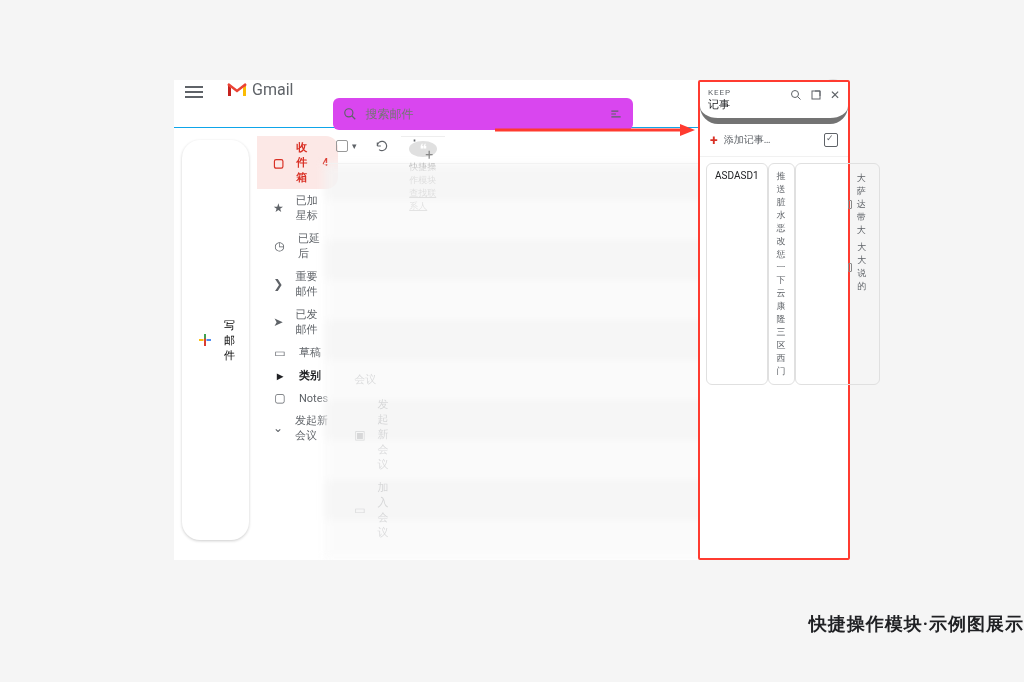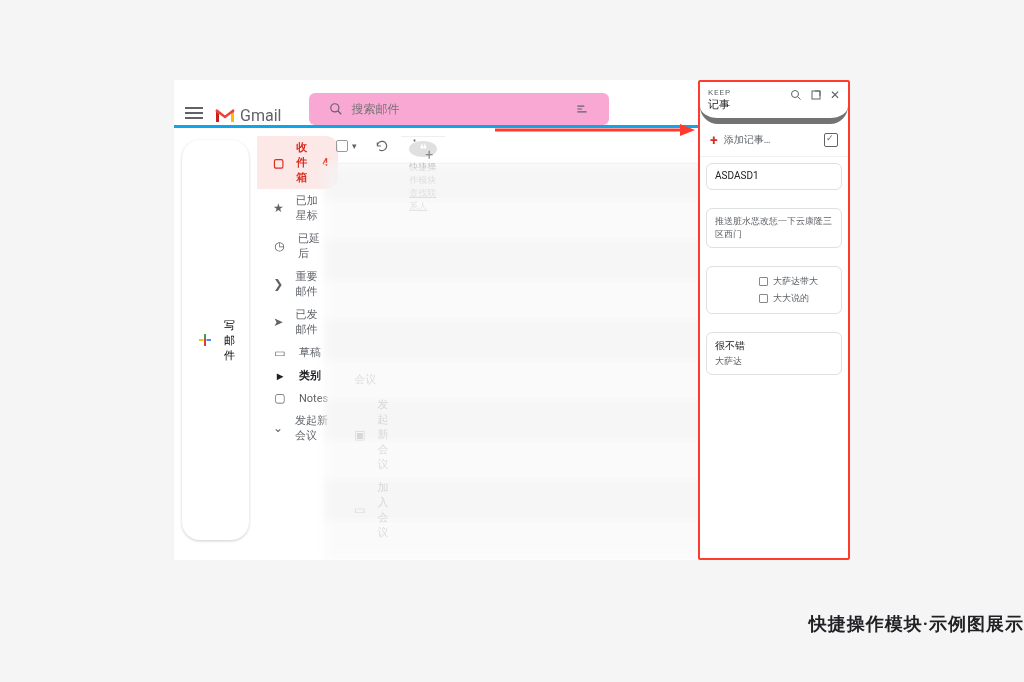--- a/index.html
+++ b/index.html
@@ -1,24 +1,24 @@
 <!DOCTYPE html>
 <html><head>
 <meta charset="utf-8">
 <style>
 * { margin: 0; padding: 0; box-sizing: border-box; font-family: -apple-system, BlinkMacSystemFont, "Segoe UI", Roboto, Arial, sans-serif; }
 body { background: #f5f5f5; width: 1024px; height: 682px; position: relative; }
 .app-window { position: absolute; left: 174px; top: 80px; width: 676px; height: 480px; background: #fff; display: flex; flex-direction: column; }
-.header { display: flex; align-items: flex-end; height: 48px; padding: 0 8px; border-bottom: 3px solid #0ea5e9; gap: 8px; }
+.header { display: flex; align-items: flex-start; height: 48px; padding: 0 8px; border-bottom: 1px solid #0ea5e9; gap: 20px; }
 .hamburger { width: 24px; height: 24px; display: flex; flex-direction: column; justify-content: center; gap: 3px; padding: 0 3px; cursor: pointer; }
 .hamburger span { height: 2px; background: #5f6368; }
 .gmail-logo { display: flex; align-items: center; gap: 4px; margin-right: 20px; }
 .gmail-m { font-weight: bold; font-size: 22px; }
 .gmail-text { font-size: 16px; color: #5f6368; }
-.search-box { flex: 1; max-width: 300px; background: #f9a8d4; border-radius: 6px; height: 32px; display: flex; align-items: center; padding: 0 20px; gap: 8px; }
+.search-box { flex: 1; max-width: 300px; background: #d946ef; border-radius: 6px; height: 32px; display: flex; align-items: center; padding: 0 10px; gap: 8px; margin-top: 18px; }
 .search-box input { border: none; background: transparent; flex: 1; font-size: 12px; outline: none; }
 .header-icons { margin-left: auto; display: flex; gap: 14px; align-items: center; color: #5f6368; }
 .icon-btn { width: 20px; height: 20px; display: flex; align-items: center; justify-content: center; cursor: pointer; color: #5f6368; }
 .body-area { flex: 1; display: flex; overflow: hidden; }
 .sidebar-left { width: 150px; padding: 8px 0; display: flex; flex-direction: row; font-size: 11px; }
 .compose-btn { margin: 4px 8px 12px; padding: 8px 14px; border-radius: 18px; box-shadow: 0 1px 3px rgba(0,0,0,0.2); display: flex; align-items: center; gap: 10px; background: #fff; cursor: pointer; width: fit-content; }
 .compose-plus { font-size: 18px; font-weight: bold; }
 .nav-list { display: flex; flex-direction: column; }
 .nav-item { display: flex; align-items: center; padding: 4px 10px 4px 16px; gap: 12px; cursor: pointer; border-radius: 0 12px 12px 0; color: #5f6368; }
 .nav-item.active { background: #fce8e6; color: #d93025; font-weight: bold; }
@@ -44,21 +44,21 @@
 .keep-panel { position: absolute; left: 698px; top: 80px; width: 152px; height: 480px; background: #fff; border: 2px solid #ff3b30; border-radius: 2px; display: flex; flex-direction: column; }
 .keep-header { padding: 6px 8px; border-bottom: 6px solid #737373; display: flex; align-items: flex-start; border-radius: 18px; }
 .keep-title-block { flex: 1; }
 .keep-brand { font-size: 8px; letter-spacing: 1px; color: #5f6368; }
 .keep-subtitle { font-size: 11px; color: #202124; }
 .keep-header-icons { display: flex; gap: 8px; color: #5f6368; font-size: 12px; align-items: center; }
 .keep-add { display: flex; align-items: center; padding: 8px 10px; gap: 6px; font-size: 10px; color: #5f6368; border-bottom: 1px solid #f1f1f1; }
 .keep-add .plus-red { color: #d93025; font-size: 14px; font-weight: bold; }
 .keep-add .new-list { margin-left: auto; width: 14px; height: 14px; border: 1.5px solid #5f6368; border-radius: 2px; position: relative; }
 .keep-add .new-list::after { content: "✓"; position: absolute; font-size: 9px; top: -1px; left: 1px; }
-.keep-notes { padding: 6px; display: flex; flex-direction: column; gap: 18px; }
+.keep-notes { padding: 6px; display: flex; flex-direction: row; gap: 0; }
 .keep-note { border: 1px solid #e0e0e0; border-radius: 6px; padding: 6px 8px; font-size: 9px; color: #5f6368; }
 .keep-note .note-title { font-size: 10px; color: #202124; margin-bottom: 2px; }
 .keep-check-item { display: flex; align-items: center; gap: 5px; padding: 2px 0; margin-left: 44px; }
 .keep-chk { width: 9px; height: 9px; border: 1px solid #888; border-radius: 1px; }
 .red-arrow { position: absolute; left: 495px; top: 120px; width: 200px; height: 20px; pointer-events: none; }
 .caption { position: absolute; left: 0; right: 0; top: 612px; text-align: right; font-size: 18px; font-weight: 600; color: #202124; letter-spacing: 1px; }
 svg { display: block; }
 </style>
 </head>
 <body>
@@ -287,24 +287,20 @@
     <div class="keep-note">
       <div class="keep-check-item">
           <div class="keep-chk"></div>
           <span>大萨达带大</span>
         </div>
       <div class="keep-check-item">
           <div class="keep-chk"></div>
           <span>大大说的</span>
         </div>
     </div>
-    <div class="keep-note">
-      <div class="note-title">很不错</div>
-      <div>大萨达</div>
-    </div>
   </div>
 </div>
 
 <svg class="red-arrow" viewBox="0 0 200 20">
   <line x1="0" y1="10" x2="185" y2="10" stroke="#ff3b30" stroke-width="3"></line>
   <polygon points="185,4 200,10 185,16" fill="#ff3b30"></polygon>
 </svg>
 
 <div class="caption">快捷操作模块·示例图展示</div>
 

